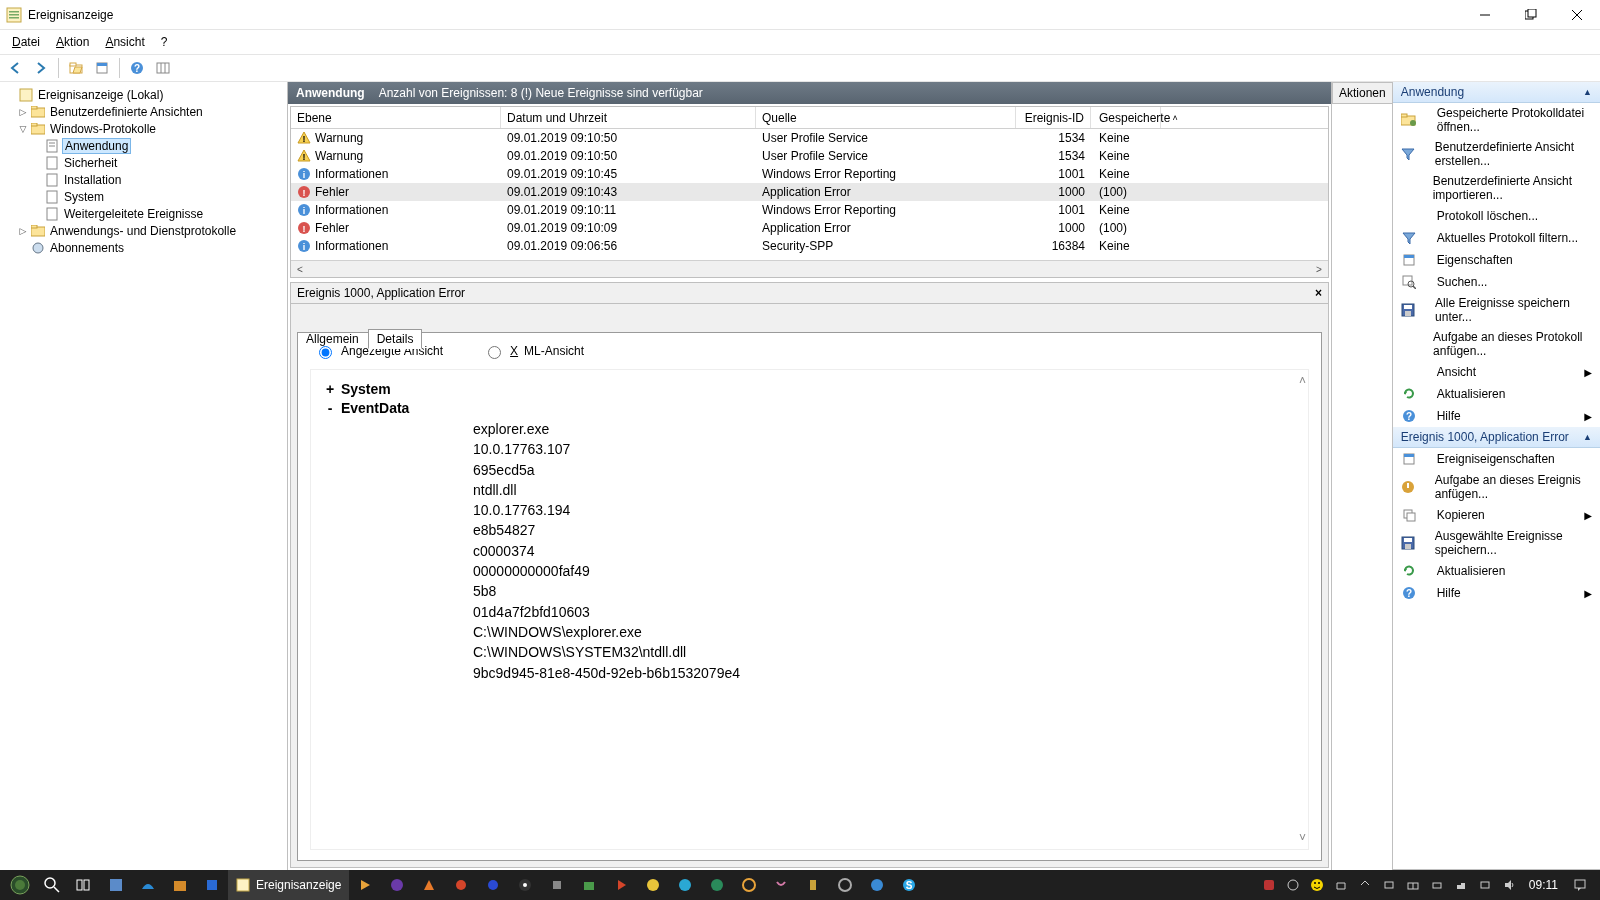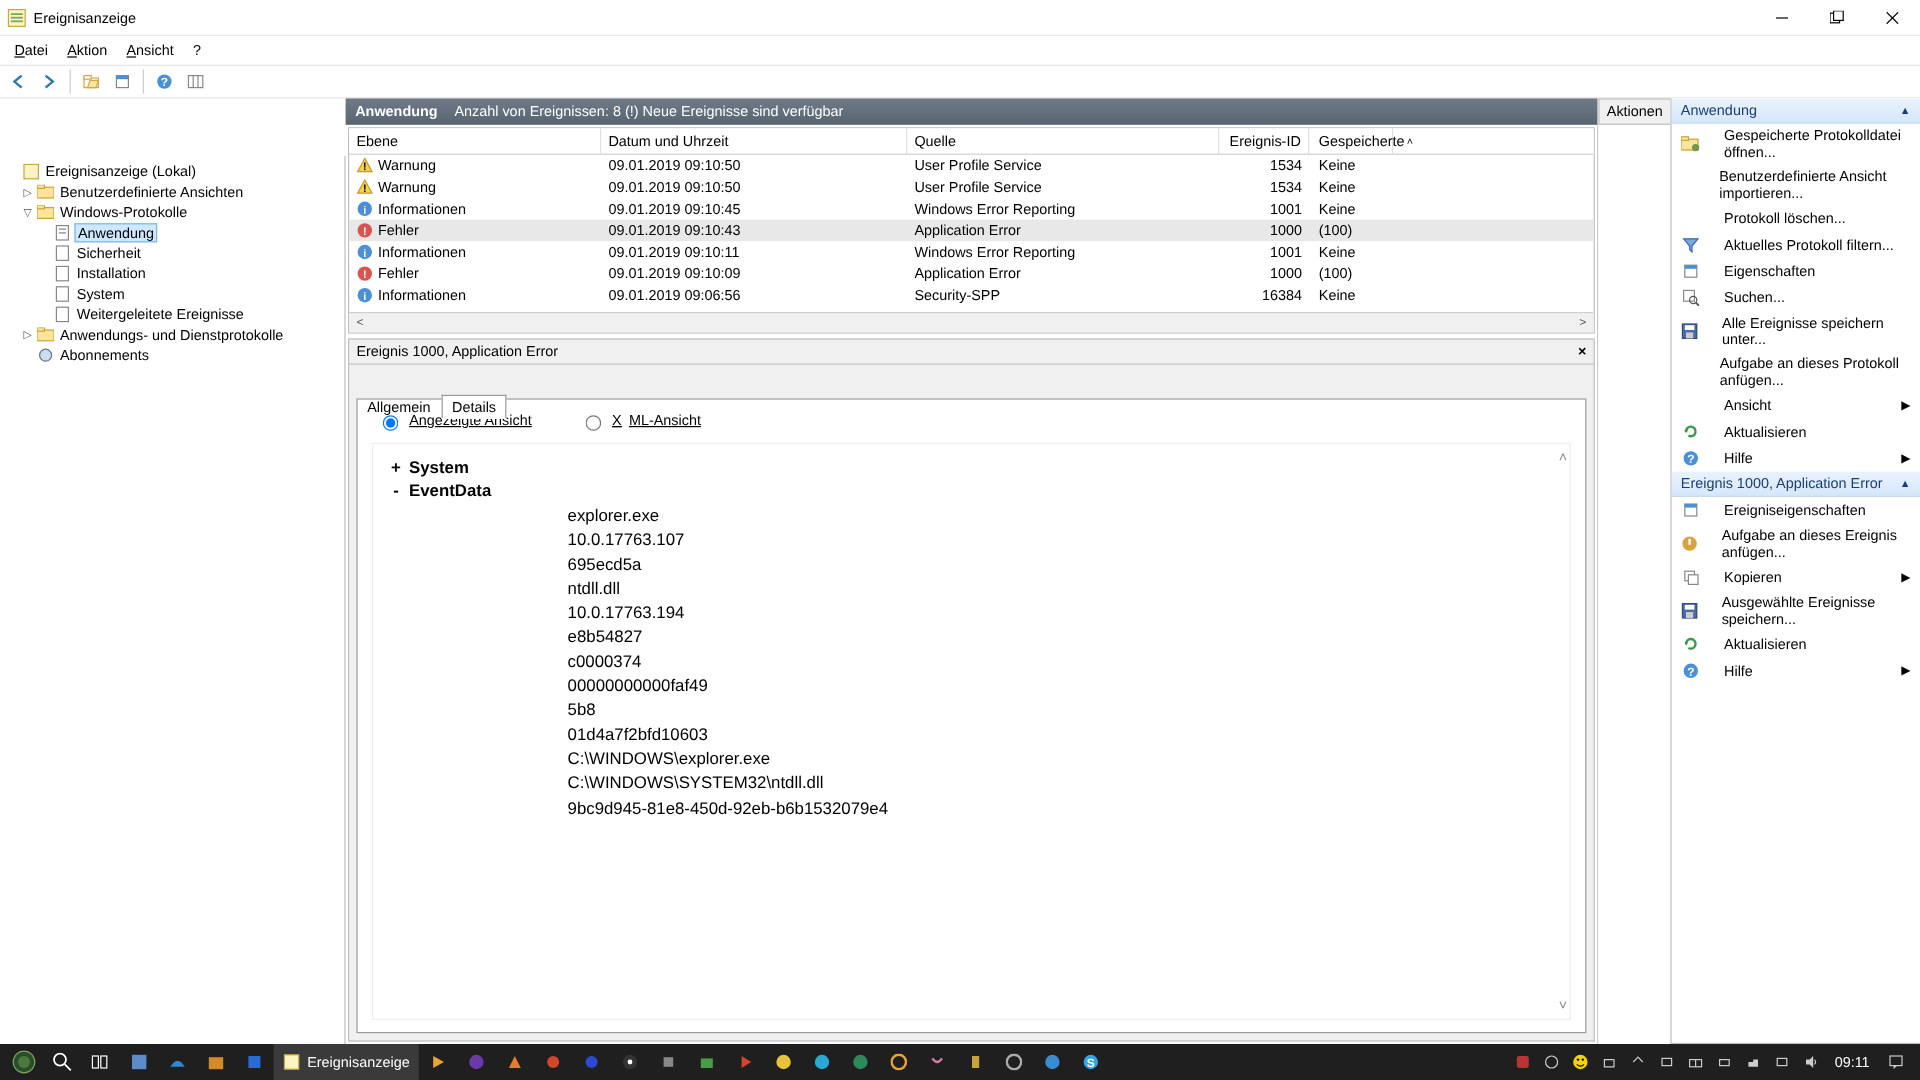--- a/index.html
+++ b/index.html
@@ -9,21 +9,21 @@
   .titlebar .wincontrols { margin-left:auto; display:flex;}
   .wincontrols div { width:46px; height:30px; display:flex; align-items:center; justify-content:center; font-size:14px;}
   .menubar { height:24px; display:flex; align-items:center; padding:0 4px; gap:0;}
   .menubar span { padding:2px 8px; }
   .menubar span u { text-decoration: underline; }
   .toolbar { height:28px; display:flex; align-items:center; padding:2px 4px; gap:4px; border-top:1px solid #e5e5e5; border-bottom:1px solid #e5e5e5; background:#fff;}
   .toolbar .tbtn { width:22px; height:22px; display:flex; align-items:center; justify-content:center; border:1px solid transparent;}
   .toolbar .sep { width:1px; height:20px; background:#ccc; margin:0 2px;}
   .main { display:flex; height: calc(100% - 30px - 24px - 28px - 30px); }
   
-  .tree { width:288px; border-right:1px solid #bfbfbf; padding:4px 2px; overflow:auto; background:#fff;margin-top:48px;}
+  .tree { width:288px; border-right:1px solid #bfbfbf; padding:4px 2px; overflow:auto; background:#fff;}
   .tree-row { display:flex; align-items:center; height:17px; padding:0 2px; white-space:nowrap;}
   .tree-row .exp { width:14px; text-align:center; color:#555; font-size:9px;}
   .tree-row .ticon { width:16px; height:16px; margin-right:2px; display:flex; align-items:center; justify-content:center;}
   .tree-row.sel span.label { background:#cde8ff; border:1px solid #7bb6e8; padding:0 2px;}
   .tree-row span.label { padding:1px 2px;}
   .indent1 { padding-left:14px;}
   .indent3 { padding-left:42px;}
   
   .center { flex:1; display:flex; flex-direction:column; border-right:1px solid #bfbfbf;}
   .centerhdr { background: linear-gradient(#6e7a86,#586470); color:#fff; height:22px; display:flex; align-items:center; padding:0 8px; font-size:12px;}
@@ -46,21 +46,21 @@
   
   .detailwrap { margin:2px; flex:1; display:flex; flex-direction:column;}
   .detailhdr { background:#f0f0f0; border:1px solid #bfbfbf; height:22px; display:flex; align-items:center; justify-content:space-between; padding:0 6px;}
   .detailhdr .close { font-weight:bold; font-family:Arial;}
   .detailbody { background:#f0f0f0; border:1px solid #bfbfbf; border-top:none; flex:1; padding:6px; display:flex; flex-direction:column;}
   .tabs { display:flex; align-items:flex-end; height:22px;}
   .tab { padding:2px 8px; border:1px solid transparent; background:transparent; position:relative; top:17px;}
   .tab.active { background:#fff; border:1px solid #9a9a9a; border-bottom:1px solid #fff;}
   .detailcontent { background:#fff; border:1px solid #9a9a9a; flex:1; padding:10px 12px; display:flex; flex-direction:column;}
   .radiorow { display:flex; gap:40px; margin-bottom:10px; margin-left:4px;}
-  .radiorow label { display:flex; align-items:flex-start; gap:6px;text-decoration:underline;}
+  .radiorow label { display:flex; align-items:center; gap:6px;}
   .xmlbox { border:1px solid #eee; flex:1; padding:8px 12px; font-size:14px; overflow:auto; position:relative;}
   .xnode { margin:3px 0;}
   .xtoggle { display:inline-block; width:14px; font-weight:bold; text-align:center;}
   .xdata { margin-left:150px; line-height:1.45;}
   .vscroll-arrow { position:absolute; right:2px; color:#888; font-size:12px;}
   
   .actions { width:268px; display:flex; flex-direction:row; background:#fff;}
   .actionshdr { background:#f0f0f0; border:1px solid #bfbfbf; border-right:none; height:22px; display:flex; align-items:center; padding:0 6px; font-weight:normal;}
   .actionsbody { border:1px solid #bfbfbf; border-top:none; border-right:none; flex:1; overflow:auto;}
   .groupheader { background:linear-gradient(#eaf3fc,#d4e7fb); border-bottom:1px solid #b8d1e8; padding:3px 8px; color:#1a3e75; display:flex; justify-content:space-between; align-items:center;}
@@ -417,20 +417,28 @@
             <span class="aicon">
               <svg width="16" height="14">
                 <rect x="0" y="3" width="14" height="9" fill="#fce49a" stroke="#c9a23a"></rect>
                 <rect x="0" y="1" width="6" height="3" fill="#fce49a" stroke="#c9a23a"></rect>
                 <circle cx="12" cy="10" r="3" fill="#6a9a4a"></circle>
               </svg>
             </span>
             <span>Gespeicherte Protokolldatei öffnen...</span>
           </div>
           <div class="actitem">
+            <span class="aicon">
+              <svg width="14" height="14">
+                <polygon points="1,2 13,2 8,8 8,13 6,11 6,8" fill="#7aa8d9" stroke="#3a6aa9"></polygon>
+              </svg>
+            </span>
+            <span>Benutzerdefinierte Ansicht erstellen...</span>
+          </div>
+          <div class="actitem">
             <span class="aicon"></span>
             <span>Benutzerdefinierte Ansicht importieren...</span>
           </div>
           <div class="actitem">
             <span class="aicon"></span>
             <span>Protokoll löschen...</span>
           </div>
           <div class="actitem">
             <span class="aicon">
               <svg width="14" height="14">

